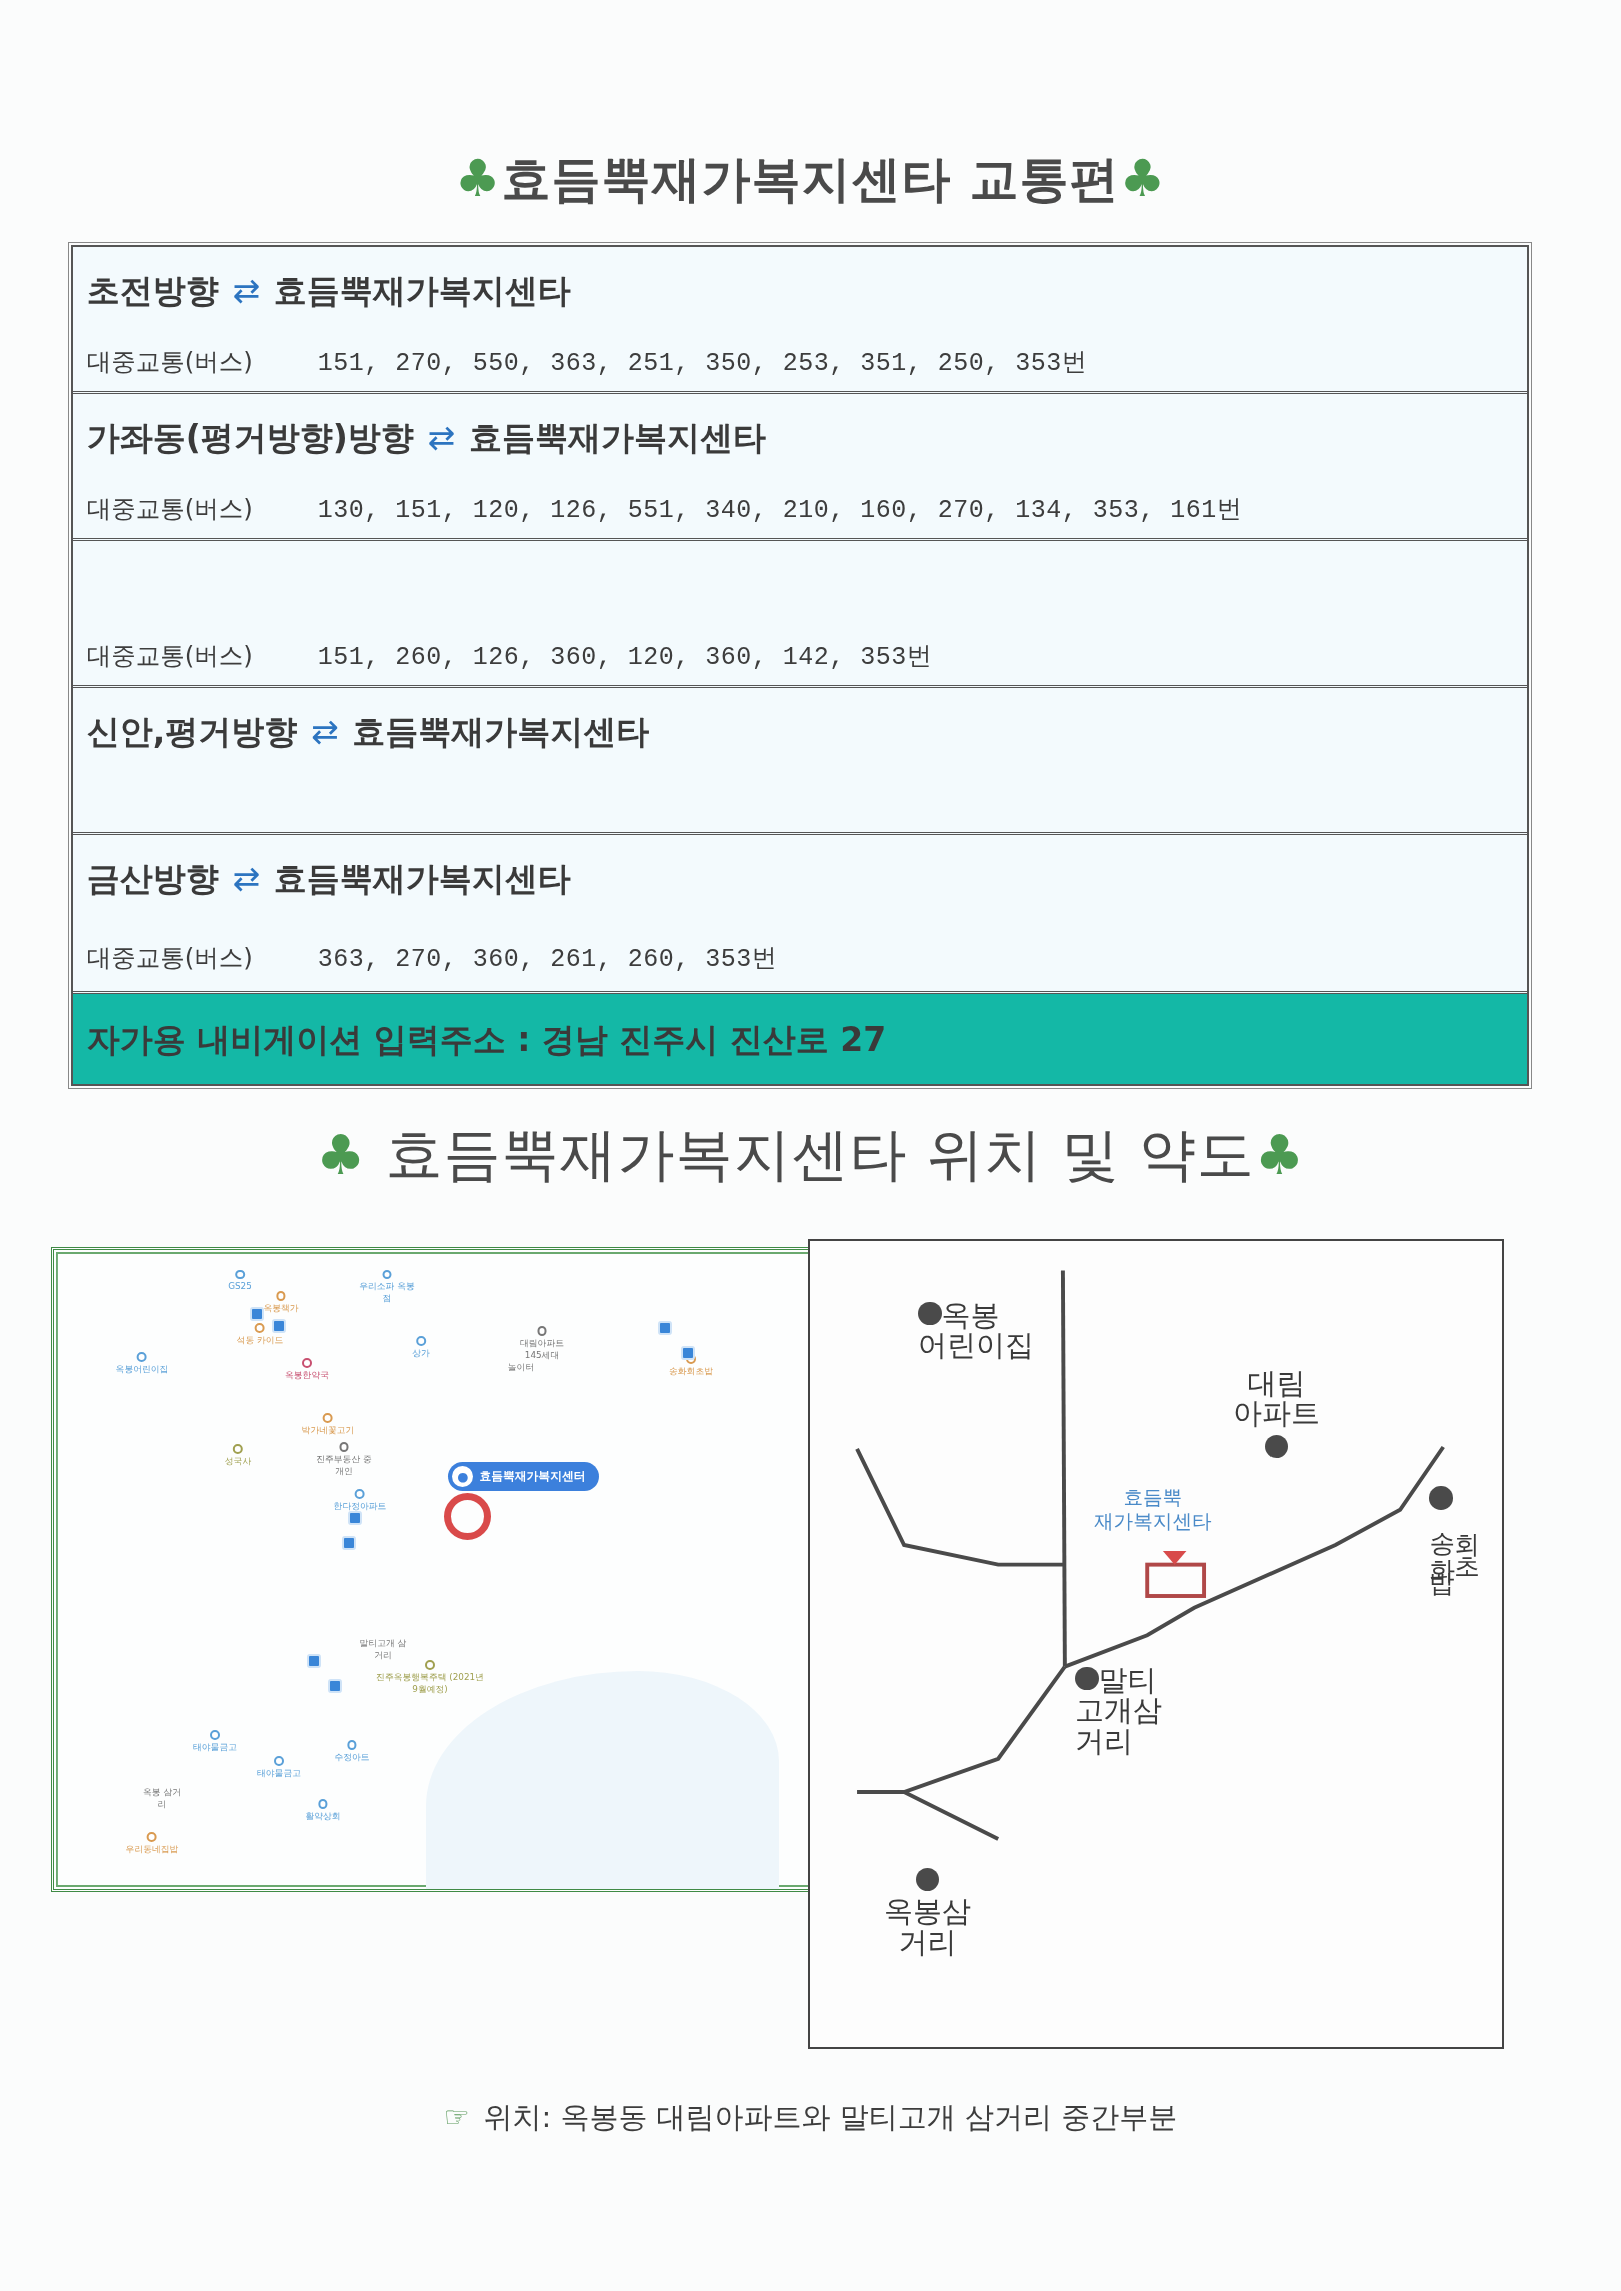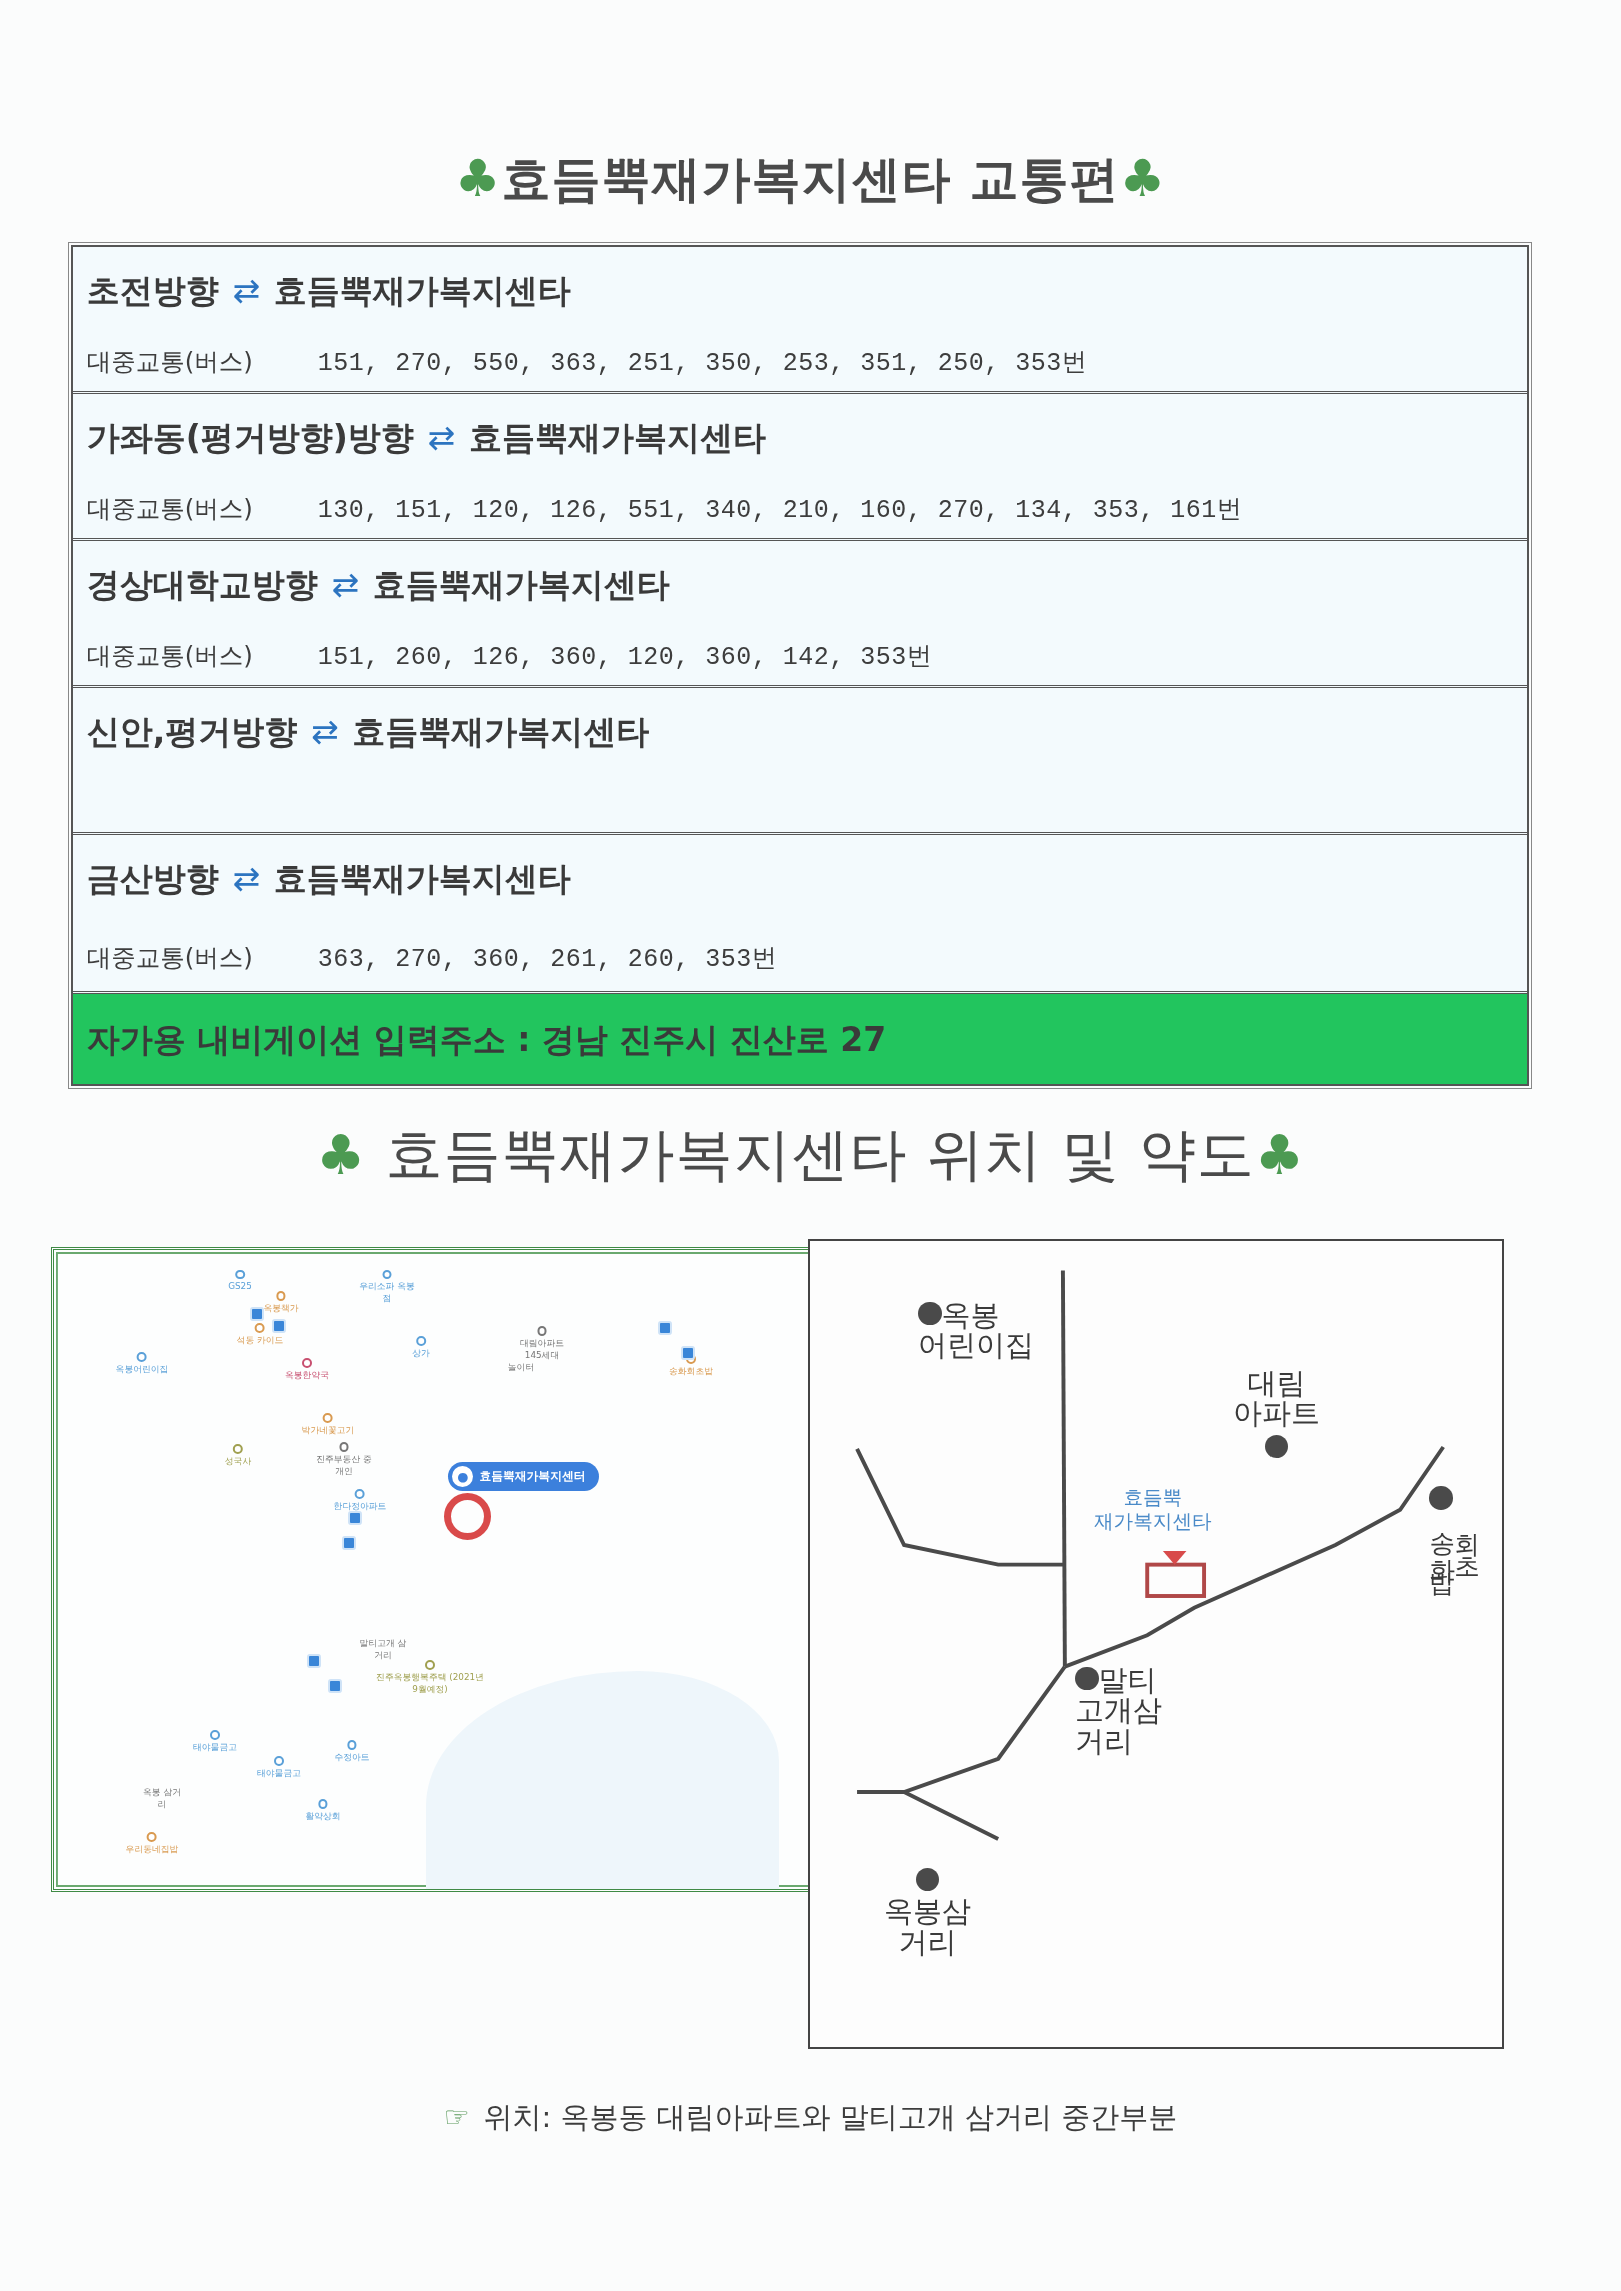--- a/index.html
+++ b/index.html
@@ -30,21 +30,21 @@
       font-size: 33px; font-weight: bold; color: #3a3a3a; white-space: nowrap;
     }
     .route-head .arrow { color: #2c74c0; font-weight: normal; margin: 0 13.7px; font-size: 33px; }
     .route-bus {
       position: absolute; left: 13.7px; top: 98px;
       font-size: 24.5px; color: #3d3d3d; white-space: nowrap;
     }
     .route-bus .bus-label { font-family: "DejaVu Sans", sans-serif; display: inline-block; width: 231px; }
     .route-bus .bus-list { font-family: Liberation Mono, monospace; font-size: 25px; letter-spacing: 0.5px; }
     .nav-row {
-      height: 90px; position: relative; background: #22c55e;
+      height: 90px; position: relative; background: #14b8a6;
     }
     .nav-row .nav-text {
       position: absolute; left: 13.7px; top: 23.5px; font-size: 33px; font-weight: bold; color: #3a3a3a; white-space: nowrap;
     }
 
     
     .map-panel {
       position: absolute; left: 51px; top: 1247px; width: 812px; height: 645px;
       border: 3.9px double #3f8a45; background: #fdfefe;
       box-shadow: inset 0 0 0 2px #fdfefe, inset 0 0 0 3.9px #6aa96f;
@@ -116,23 +116,20 @@
   </div>
   <div class="route">
     <div class="route-head">
       <span>가좌동(평거방향)방향</span><span class="arrow">⇄</span><span>효듬뿍재가복지센타</span>
     </div>
     <div class="route-bus">
       <span class="bus-label">대중교통(버스)</span><span class="bus-list">130, 151, 120, 126, 551, 340, 210, 160, 270, 134, 353, 161번</span>
     </div>
   </div>
   <div class="route">
-    <div class="route-head">
-      <span>경상대학교방향</span><span class="arrow">⇄</span><span>효듬뿍재가복지센타</span>
-    </div>
     <div class="route-bus">
       <span class="bus-label">대중교통(버스)</span><span class="bus-list">151, 260, 126, 360, 120, 360, 142, 353번</span>
     </div>
   </div>
   <div class="route">
     <div class="route-head">
       <span>신안,평거방향</span><span class="arrow">⇄</span><span>효듬뿍재가복지센타</span>
     </div>
   </div>
   <div class="route last-route">

